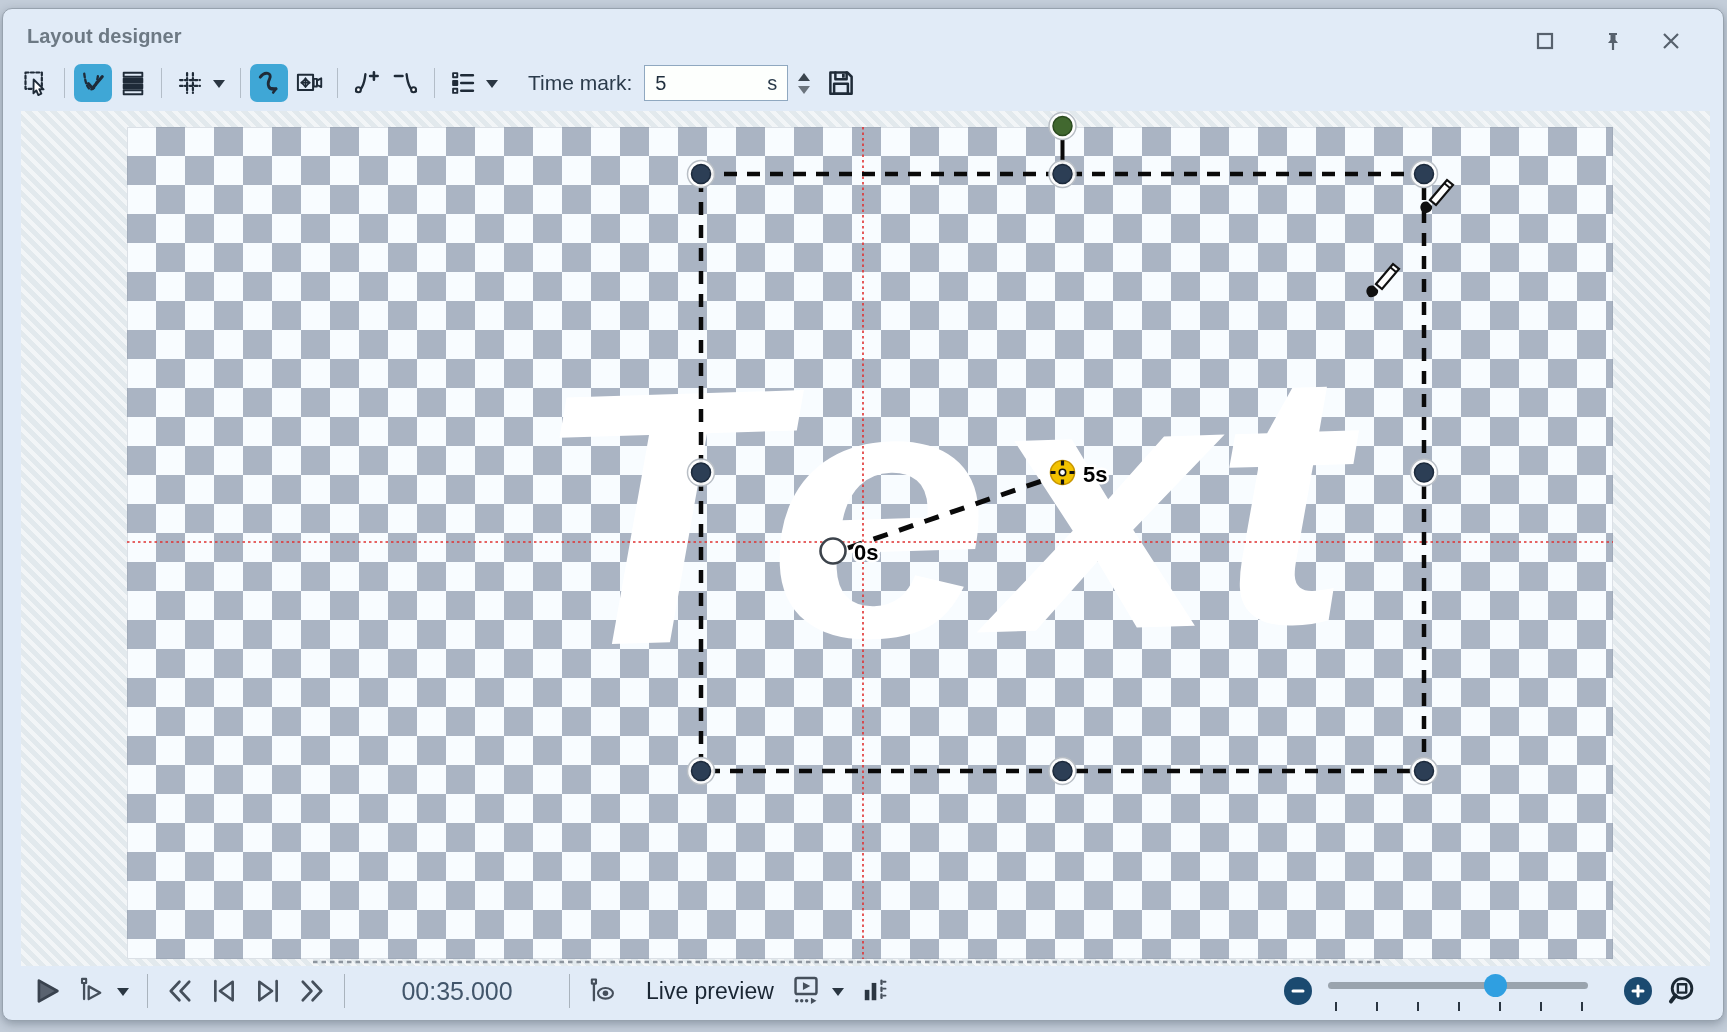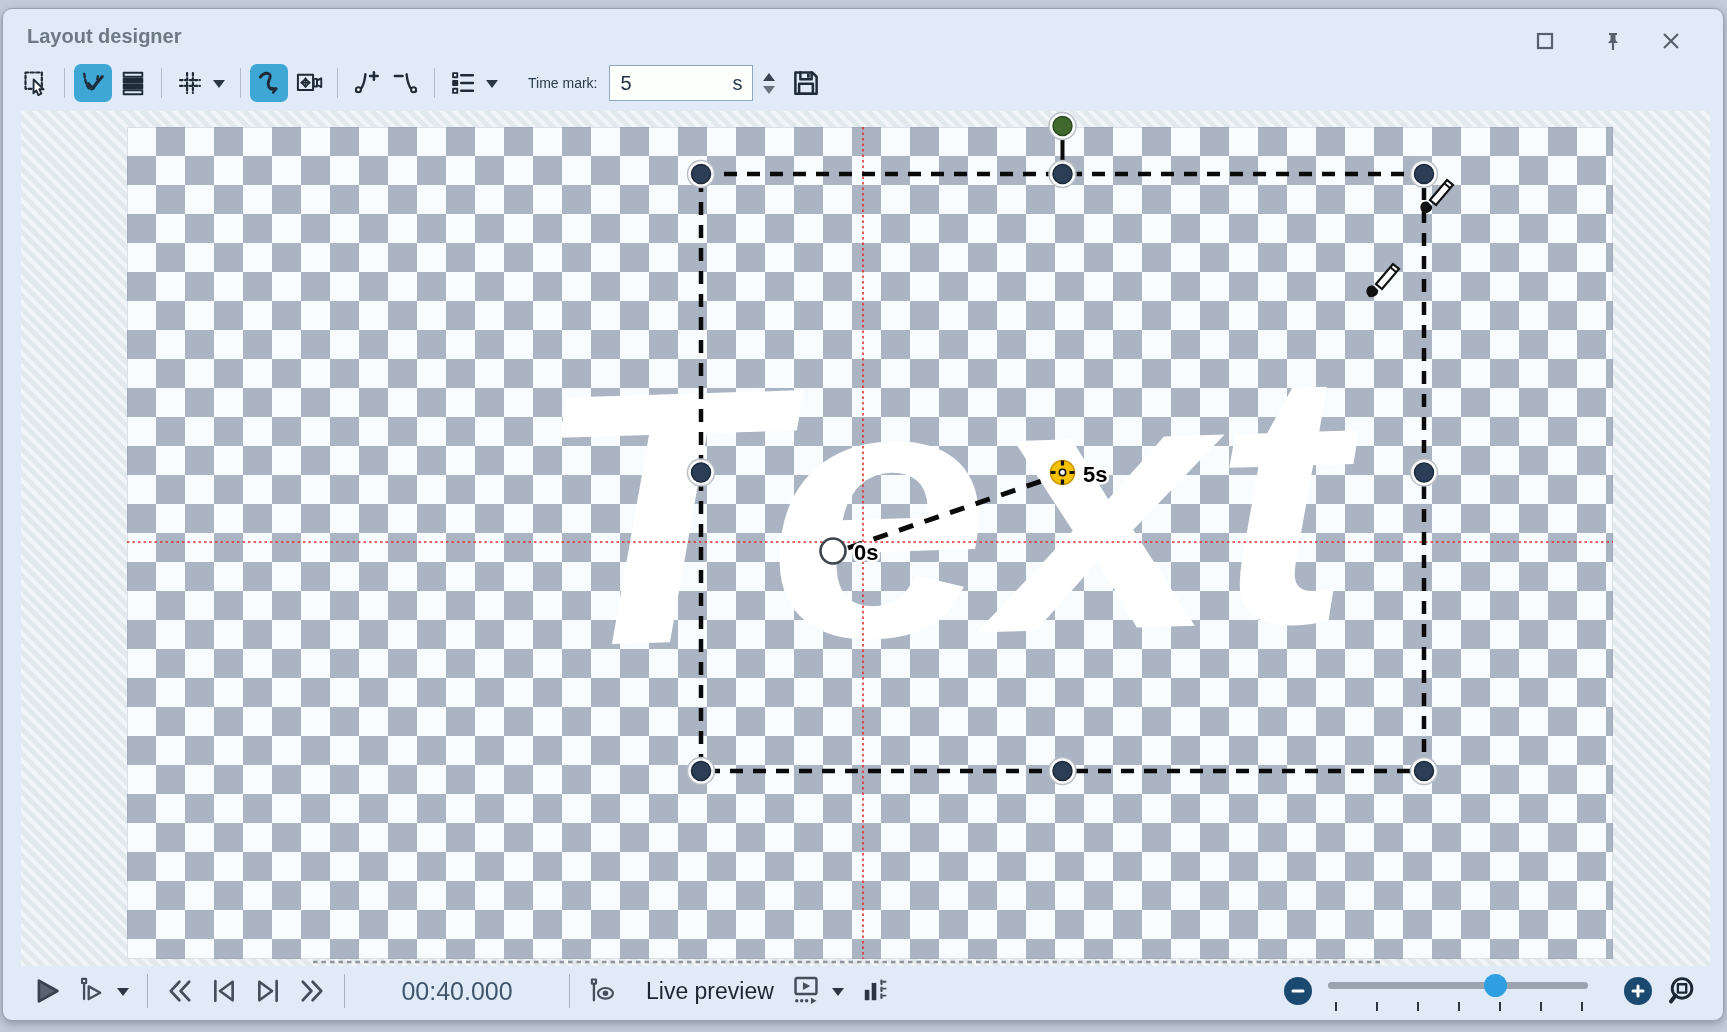--- a/index.html
+++ b/index.html
@@ -23,21 +23,21 @@
   .title{position:absolute;left:24px;top:16px;font-size:20px;font-weight:bold;color:#6d7984;text-align:center;}
   .winbtn{position:absolute;top:18px;width:28px;height:28px;display:flex;align-items:center;justify-content:center;cursor:default;}
   .winbtn svg{stroke:#57616d;fill:none;stroke-width:2.2}
   
   .toolbar{position:absolute;left:14px;top:52px;height:44px;display:flex;align-items:center;gap:2px;}
   .icon-btn{width:38px;height:38px;border-radius:7px;display:flex;align-items:center;justify-content:center;flex:0 0 auto;}
   .icon-btn.active{background:var(--accent-blue);}
   .icon-btn svg{stroke:var(--icon-ink);fill:none;stroke-width:1.9;stroke-linecap:round;stroke-linejoin:round}
   .vsep{width:1px;height:30px;background:#b3bdc8;margin:0 7px;flex:0 0 auto;}
   .dd-arrow{width:0;height:0;border:6px solid transparent;border-top:8px solid #2a3642;margin:8px 6px 0 2px;flex:0 0 auto;}
-  .tm-label{font-size:14px;color:#2b3b4b;margin:0 10px 0 22px;white-space:nowrap}
+  .tm-label{font-size:21px;color:#2b3b4b;margin:0 10px 0 22px;white-space:nowrap}
   .tm-box{width:144px;height:36px;background:#fdfffd;border:1px solid #8fa8c0;display:flex;align-items:center;padding:0 10px;font-size:20px;color:#1f2e3d;}
   .tm-box input{flex:1;border:none;outline:none;background:transparent;font:inherit;color:inherit;min-width:0}
   .tm-unit{color:#2b3b4b}
   .spinner{display:flex;flex-direction:column;gap:5px;margin:0 10px 0 8px}
   .spin-up{width:0;height:0;border:6px solid transparent;border-bottom:8px solid #3a444e}
   .spin-dn{width:0;height:0;border:6px solid transparent;border-top:8px solid #6b747d}
   
   .design{position:absolute;left:18px;top:102px;width:1689px;height:855px;overflow:hidden;
     background:repeating-linear-gradient(45deg,#f2f5f7 0 4px,#e2e9ed 4px 9px);}
   .canvas{position:absolute;left:106px;top:16px;width:1486px;height:832px;
@@ -262,21 +262,21 @@
         <path d="M20.5 4.5 V21.5"></path>
           <path d="M5.5 5 L16.5 13 L5.5 21 Z"></path>
       </svg>
     </div>
     <div class="t-btn">
       <svg width="34" height="30" viewBox="0 0 26 26">
         <path d="M5 5 L12.5 13 L5 21 M13.5 5 L21 13 L13.5 21"></path>
       </svg>
     </div>
     <div class="t-sep"></div>
-    <div class="time-display">00:40.000</div>
+    <div class="time-display">00:35.000</div>
     <div class="t-sep"></div>
     <div class="t-btn">
       <svg width="32" height="30" viewBox="0 0 26 26">
         <rect x="4.2" y="3" width="3.6" height="3.6" stroke-width="1.8"></rect>
         <path d="M6 7 V21" stroke-width="2"></path>
         <ellipse cx="16" cy="15" rx="6.5" ry="4.6" stroke-width="1.8"></ellipse>
         <circle cx="16" cy="15" r="2.4" fill="#454f5b" stroke="none"></circle>
       </svg>
     </div>
     <span class="live-label">Live preview</span>

